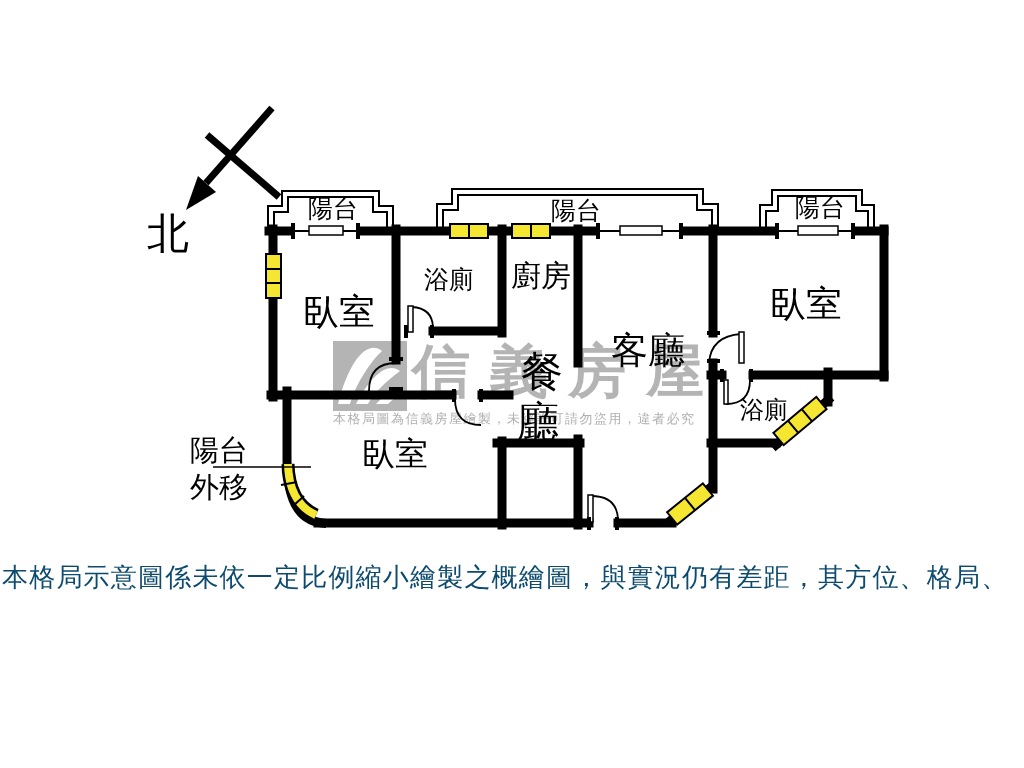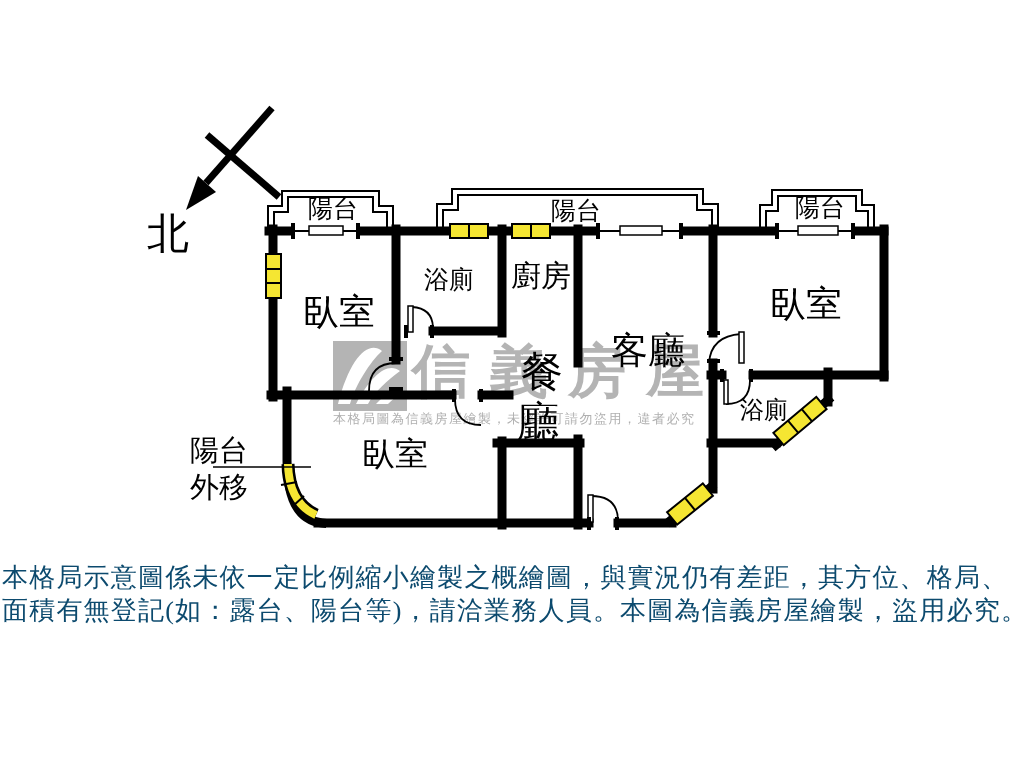--- a/index.html
+++ b/index.html
@@ -167,16 +167,15 @@
       <text x="806" y="316" class="lbl" font-size="36">臥室</text>
       <text x="764" y="418" class="lbl" font-size="24">浴廁</text>
       <text x="395" y="465" class="lbl" font-size="33">臥室</text>
       <text x="219" y="460" class="lbl" font-size="29">陽台</text>
       <text x="219" y="497" class="lbl" font-size="29">外移</text>
     </g>
   </svg>
 
   <div class="disclaimer">
     <div>本格局示意圖係未依一定比例縮小繪製之概繪圖，與實況仍有差距，其方位、格局、</div>
-    <div>面積有無登記(如：露台、陽台等)，請洽業務人員。本圖為信義房屋繪製，盜用必究。</div>
   </div>
 
 </div>
 
 </body></html>

